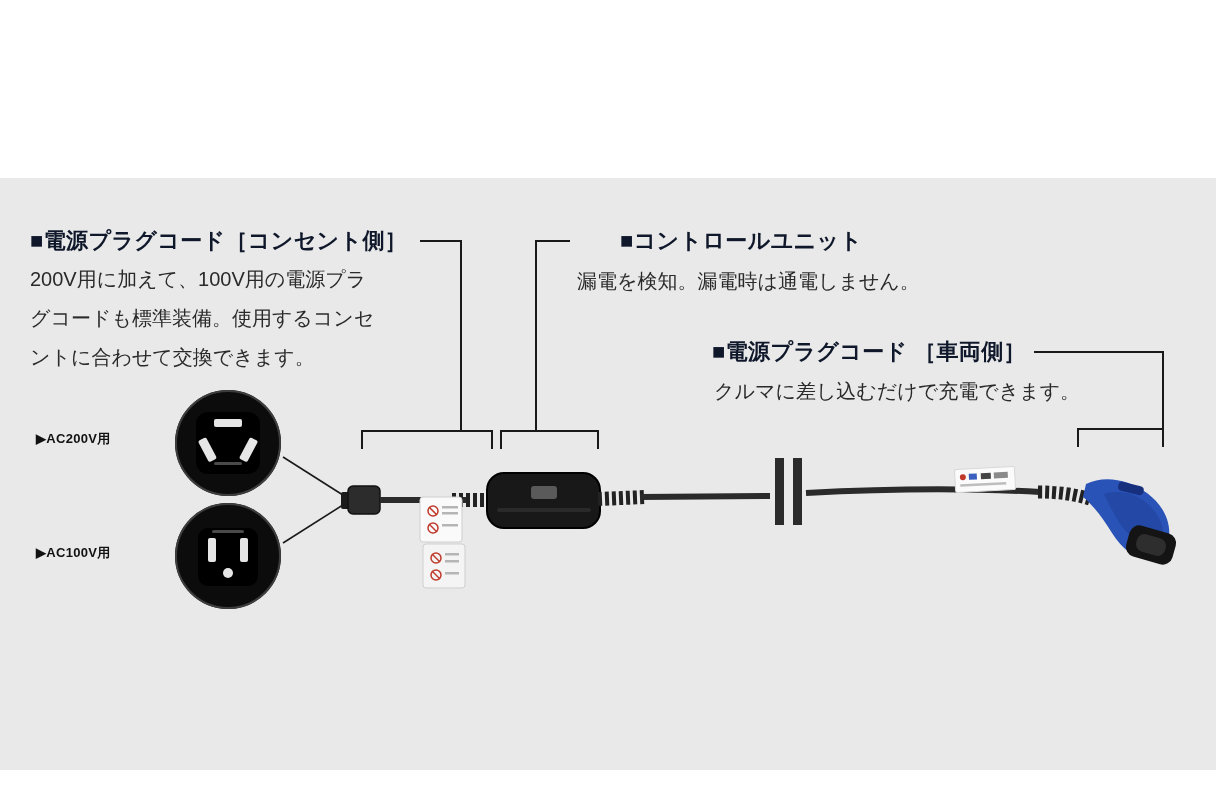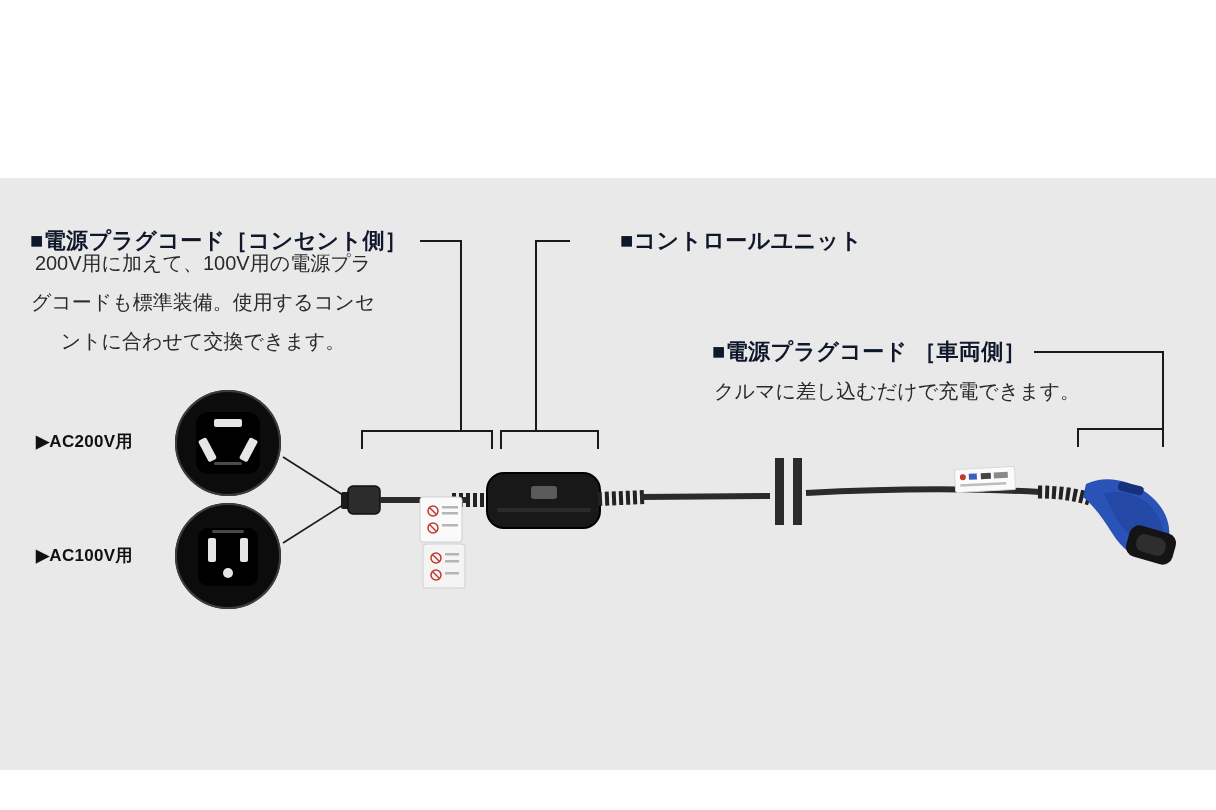--- a/index.html
+++ b/index.html
@@ -13,21 +13,21 @@
   }
   .stage { position:absolute; inset:0; }
   .band { position:absolute; left:0; width:1216px; }
   .band-top    { top:0;    height:178px; background:#ffffff; }
   .band-main   { top:178px; height:592px; background:#e9e9e9; }
   .band-bottom { top:770px; height:40px;  background:#ffffff; }
   svg.diagram { position:absolute; left:0; top:0; }
   .txt { position:absolute; white-space:pre-line; }
   .heading { font-weight:bold; font-size:22px; letter-spacing:0.4px; color:#0f172a; }
   .bodytext { font-size:20px; line-height:39px; color:#2a2a2a; }
-  .plug-label { font-weight:bold; font-size:17px; color:#111; letter-spacing:0.3px; }
+  .plug-label { font-weight:bold; font-size:13px; color:#111; letter-spacing:0.3px; }
 </style>
 </head>
 <body>
 
 <div class="stage">
 
   <div class="band band-top"></div>
   <div class="band band-main"></div>
   <div class="band band-bottom"></div>
 
@@ -142,24 +142,25 @@
                  L1151,546 C1139,545 1126,534 1117,519 C1111,509 1107,500 1104,494 Z" fill="#1d3f96" opacity="0.55"></path>
         <rect x="1127" y="529" width="48" height="32" rx="10" fill="#141414" transform="rotate(16 1151 545)"></rect>
         <rect x="1136" y="536" width="30" height="18" rx="8" fill="#2e2e2e" transform="rotate(16 1151 545)"></rect>
         <rect x="1118" y="484" width="26" height="9" rx="4" fill="#16307d" transform="rotate(14 1131 488)"></rect>
       </g>
     </g>
   </svg>
 
   <div class="txt heading" style="left:30px; top:226px;">■電源プラグコード［コンセント側］</div>
 
-  <div class="txt bodytext" style="left:30px; top:244px; width:346px;text-align:center;">200V用に加えて、100V用の電源プラグコードも標準装備。使用するコンセントに合わせて交換できます。</div>
+  <div class="txt bodytext" style="left:30px; top:260px; width:346px;">200V用に加えて、100V用の電源プラグコードも標準装備。使用するコンセントに合わせて交換できます。</div>
 
   <div class="txt heading" style="left:576px; top:226px;margin-left:44px;">■コントロールユニット</div>
 
+  <div class="txt bodytext" style="left:577px; top:262px; width:420px;">漏電を検知。漏電時は通電しません。</div>
 
   <div class="txt heading" style="left:712px; top:337px;">■電源プラグコード ［車両側］</div>
 
   <div class="txt bodytext" style="left:714px; top:372px; width:460px;">クルマに差し込むだけで充電できます。</div>
 
   <div class="txt plug-label" style="left:36px; top:430px;">▶AC200V用</div>
 
   <div class="txt plug-label" style="left:36px; top:544px;">▶AC100V用</div>
 
 </div>

